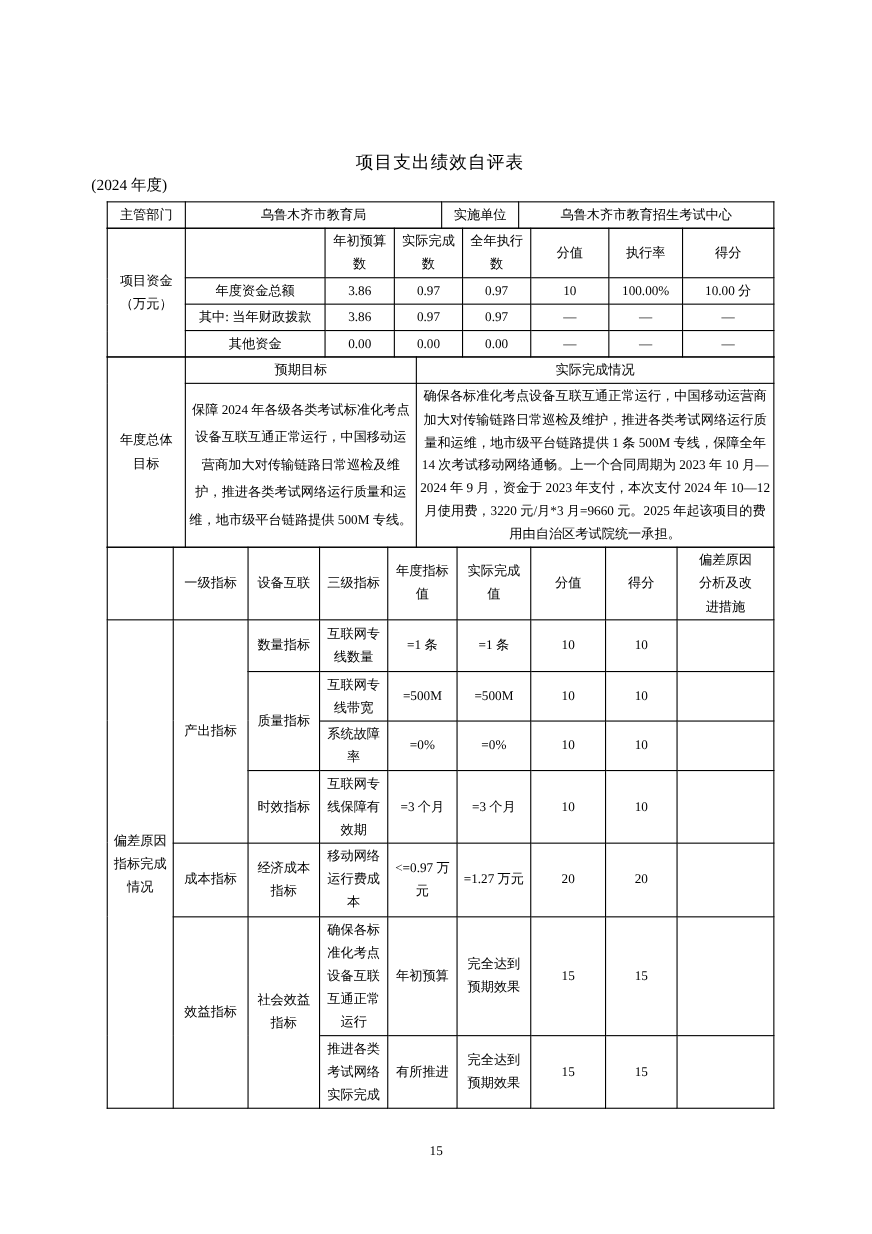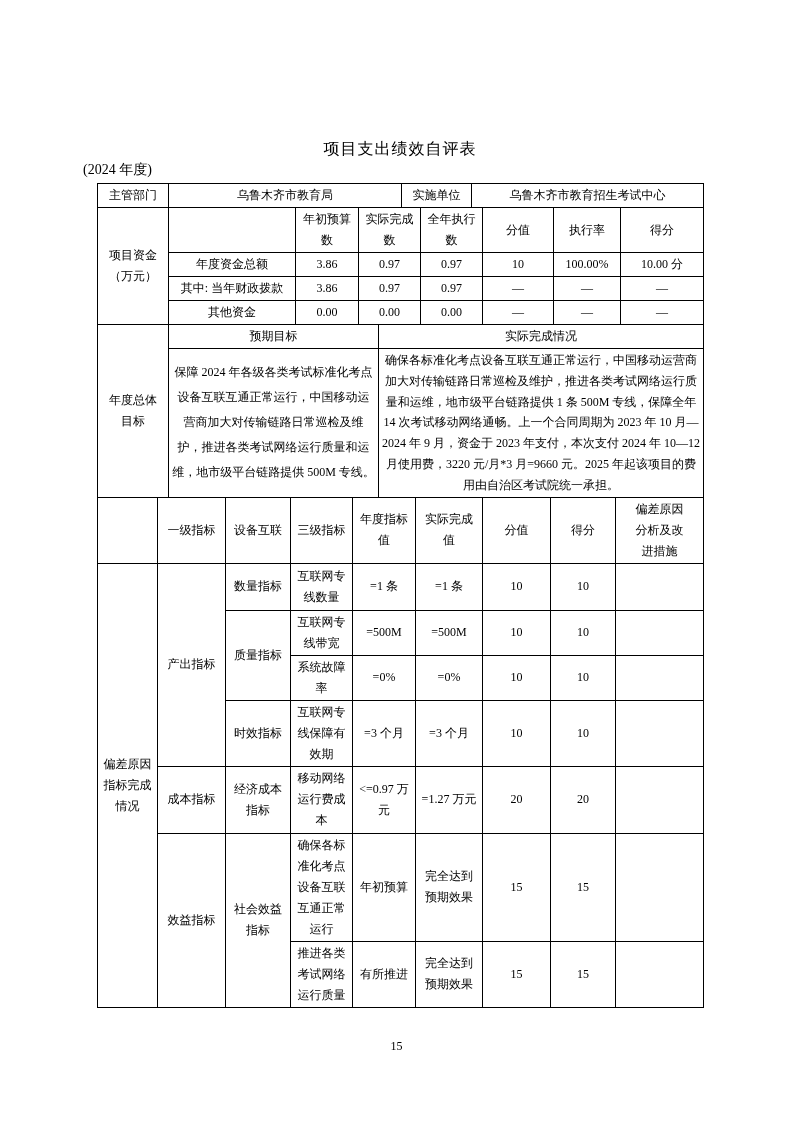--- a/index.html
+++ b/index.html
@@ -226,21 +226,21 @@
         <td>年初预算</td>
         <td class="wrap">完全达到
 预期效果</td>
         <td>15</td>
         <td>15</td>
         <td></td>
       </tr>
       <tr class="h63">
         <td class="wrap">推进各类
 考试网络
-运行质量</td>
+实际完成</td>
         <td>有所推进</td>
         <td class="wrap">完全达到
 预期效果</td>
         <td>15</td>
         <td>15</td>
         <td></td>
       </tr>
     </tbody>
       </table>
   </div>

